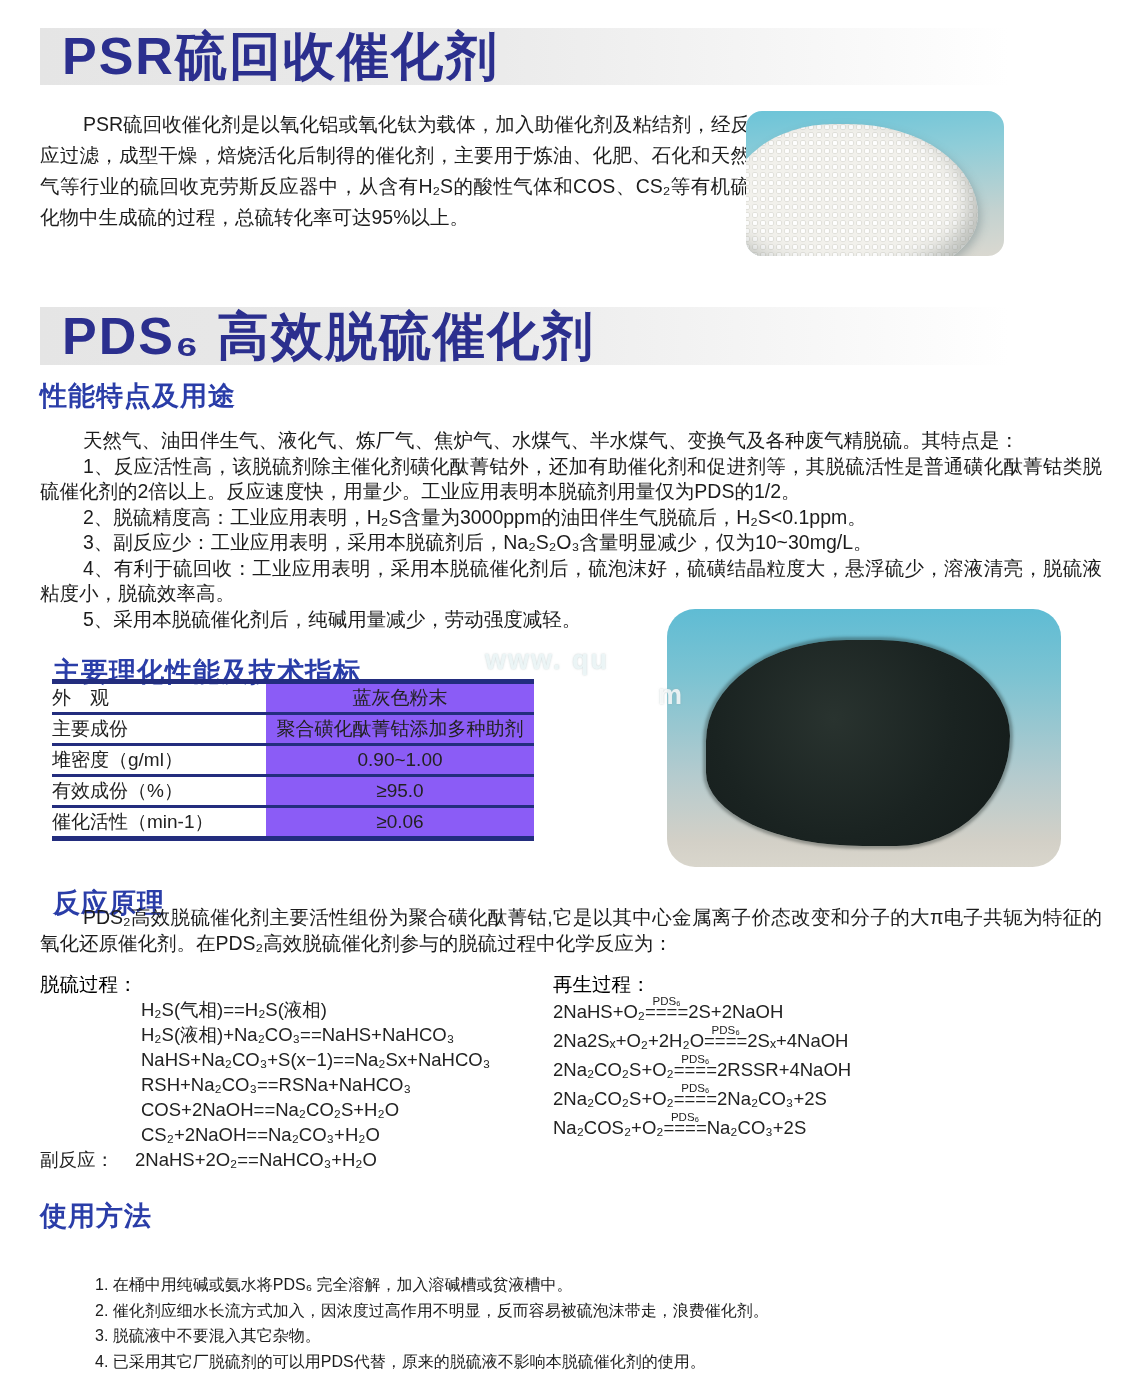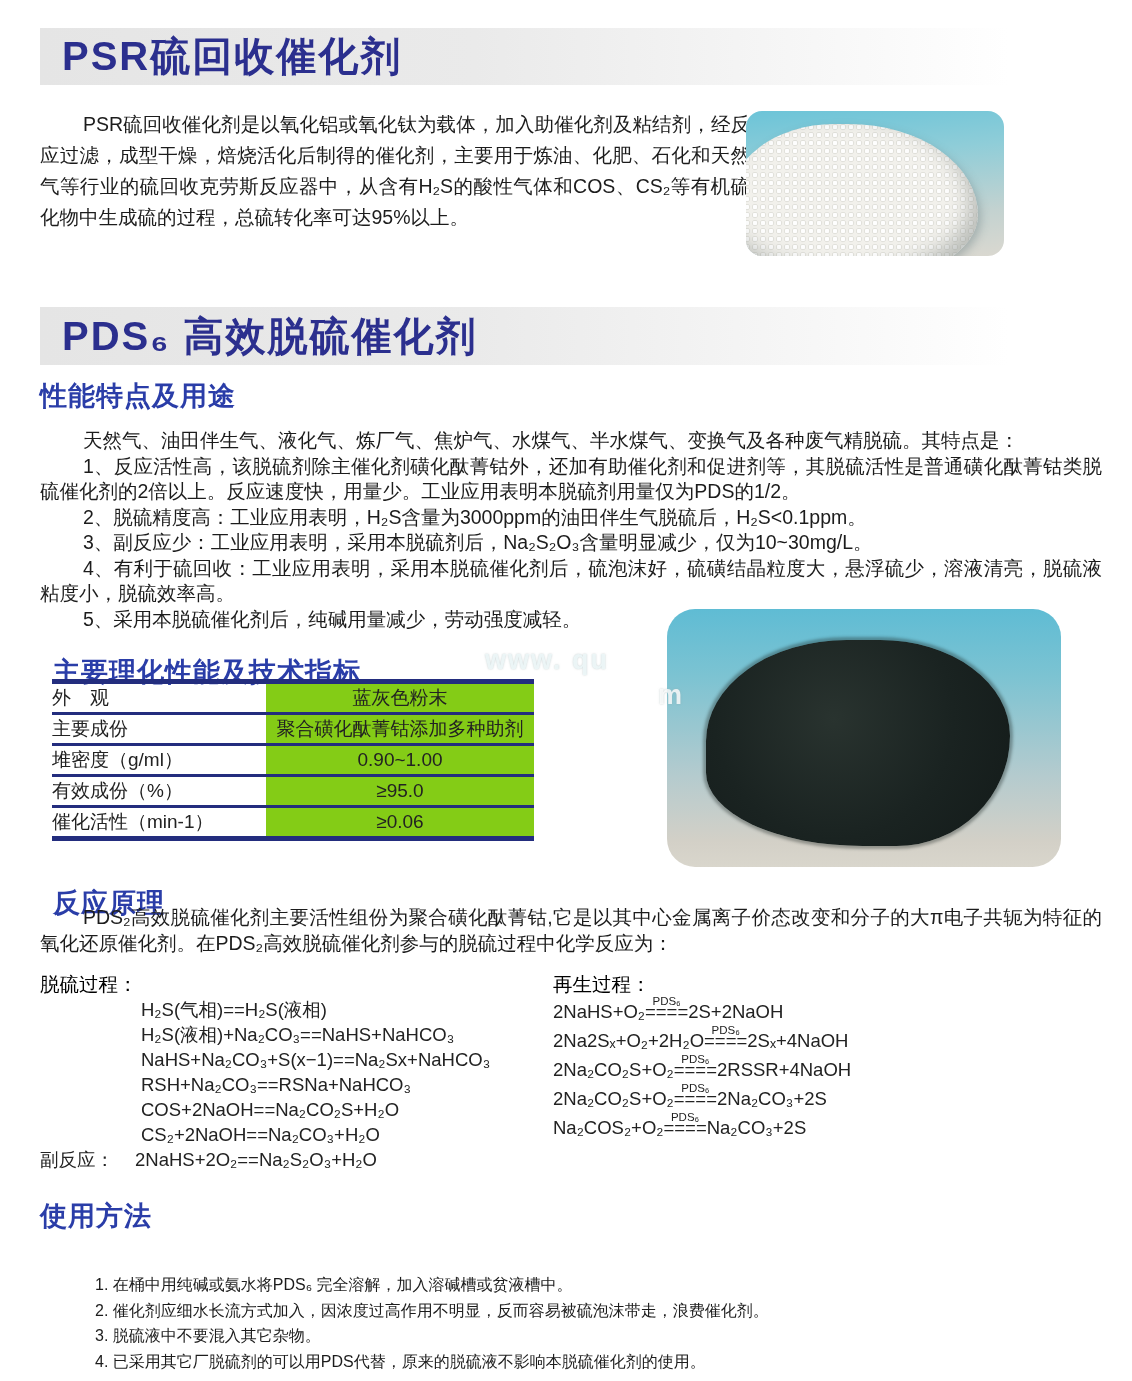--- a/index.html
+++ b/index.html
@@ -9,21 +9,21 @@
     font-family:"Liberation Sans","DejaVu Sans",sans-serif;
     color:#1c1c1c;
   }
   
   .hbar{
     position:absolute; left:40px; width:968px; height:57px;
     background:linear-gradient(90deg,#e5e5e5 0%,#eaeaea 45%,#f7f7f7 80%,#ffffff 100%);
   }
   .hbar-title{
     display:block; padding-left:22px; line-height:57px;
-    font-size:40px; font-weight:bold; color:#2b2f8e; letter-spacing:2px;
+    font-size:52px; font-weight:bold; color:#2b2f8e; letter-spacing:2px;
     white-space:nowrap;
   }
   
   .sec-h{
     position:absolute; left:40px; margin:13px;
     font-size:27px; font-weight:bold; color:#2a3da8; letter-spacing:1px;
   }
   
   .body-text{ font-size:19.5px; line-height:25.5px; text-align:justify; margin:0; }
   .indent{ text-indent:2.2em; }
@@ -63,21 +63,21 @@
   .usage-list{ margin:38px 0 0 55px; }
   .usage-list p{ margin:0; font-size:16px; line-height:25.5px; }
   
   .spec-table{
     position:absolute; left:52px; top:679px; width:482px;
     border-top:5px solid #232d7e; border-bottom:5px solid #232d7e;
   }
   .spec-row{ display:flex; height:28px; align-items:center; }
   .spec-row + .spec-row{ border-top:3px solid #232d7e; }
   .spec-label{ width:214px; font-size:19px; color:#222; }
-  .spec-value{ flex:1; text-align:center; font-size:19px; color:#222; background:#84cc16; align-self:stretch; display:flex; align-items:center; justify-content:center; }
+  .spec-value{ flex:1; text-align:center; font-size:19px; color:#222; background:#8b5cf6; align-self:stretch; display:flex; align-items:center; justify-content:center; }
   
   .wm{ position:absolute; font-weight:bold; font-size:27px; letter-spacing:2px;
        color:rgba(237,247,248,.95); text-shadow:0 0 2px rgba(150,168,170,.55); z-index:5; }
   .wm2{ color:rgba(255,255,255,.8); }
   
   .principle-body{
     position:absolute; left:40px; top:904px; width:1062px;
     font-size:19.5px; line-height:26px; text-align:justify; margin:0; text-indent:2.2em;
   }
   .eq-col{ position:absolute; top:972px; font-size:18.5px; line-height:25px; color:#222; }
@@ -162,21 +162,21 @@
     <div class="eq-list">
       <div class="eq">H₂S(气相)==H₂S(液相)</div>
       <div class="eq">H₂S(液相)+Na₂CO₃==NaHS+NaHCO₃</div>
       <div class="eq">NaHS+Na₂CO₃+S(x−1)==Na₂Sx+NaHCO₃</div>
       <div class="eq">RSH+Na₂CO₃==RSNa+NaHCO₃</div>
       <div class="eq">COS+2NaOH==Na₂CO₂S+H₂O</div>
       <div class="eq">CS₂+2NaOH==Na₂CO₃+H₂O</div>
     </div>
     <div class="side">
       <span class="side-label">副反应：</span>
-      <span class="eq">2NaHS+2O₂==Na₂S₂O₃+H₂O</span>
+      <span class="eq">2NaHS+2O₂==NaHCO₃+H₂O</span>
     </div>
   </div>
 
   <div class="eq-col right">
     <div class="col-label">再生过程：</div>
     <div class="eqr"><span>2NaHS+O₂</span><span class="over"><span class="cat">PDS₆</span><span>====</span></span><span>2S+2NaOH</span></div>
     <div class="eqr"><span>2Na2Sₓ+O₂+2H₂O</span><span class="over"><span class="cat">PDS₆</span><span>====</span></span><span>2Sₓ+4NaOH</span></div>
     <div class="eqr"><span>2Na₂CO₂S+O₂</span><span class="over"><span class="cat">PDS₆</span><span>====</span></span><span>2RSSR+4NaOH</span></div>
     <div class="eqr"><span>2Na₂CO₂S+O₂</span><span class="over"><span class="cat">PDS₆</span><span>====</span></span><span>2Na₂CO₃+2S</span></div>
     <div class="eqr"><span>Na₂COS₂+O₂</span><span class="over"><span class="cat">PDS₆</span><span>====</span></span><span>Na₂CO₃+2S</span></div>

